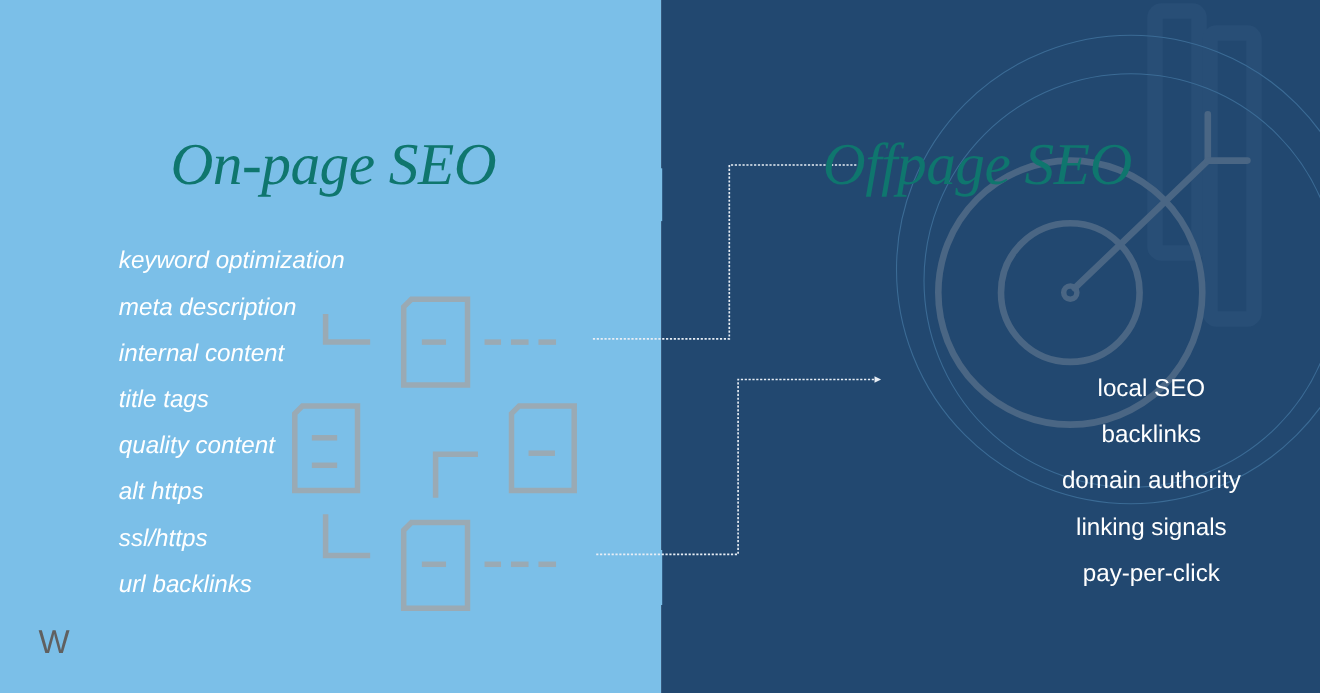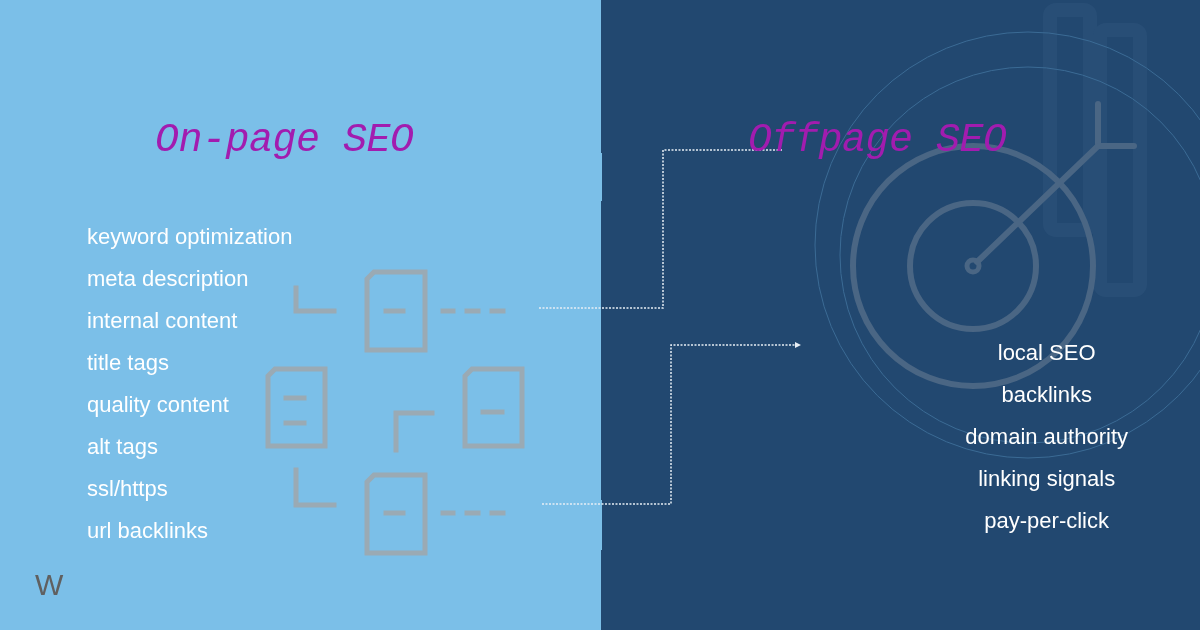--- a/index.html
+++ b/index.html
@@ -2,28 +2,28 @@
 <html><head>
   <meta charset="utf-8">
   <style>
     html, body { margin: 0; padding: 0; }
     body { width: 1200px; height: 630px; overflow: hidden; position: relative; font-family: "DejaVu Sans", sans-serif; }
     .panel { position: absolute; top: 0; height: 630px; }
     .left { left: 0; width: 601px; background: #7bbfe8; }
     .right { left: 601px; width: 599px; background: #224870; }
     .notch { position: absolute; left: 600px; width: 2px; background: #7bbfe8; }
     .title {
-      position: absolute; font-family: Liberation Mono, monospace; font-style: italic;
-      color: #a21caf; font-size: 40px; letter-spacing: -0.5px; white-space: nowrap;
+      position: absolute; font-family: Liberation Serif, serif; font-style: italic;
+      color: #0f766e; font-size: 54px; letter-spacing: -0.5px; white-space: nowrap;
     }
     .title-left { left: 155px; top: 118px; }
     .title-right { left: 748px; top: 118px; }
     .list { position: absolute; margin: 0; padding: 0; list-style: none; }
     .list li { color: #ffffff; font-family: "Liberation Sans", sans-serif; font-size: 22px; height: 42px; line-height: 42px; white-space: nowrap; }
-    .list-left { left: 87px; top: 216px; }
+    .list-left { left: 108px; top: 216px; font-style: italic; }
     .list-right { right: 72px; top: 332px; text-align: center; }
     .logo { position: absolute; left: 35px; top: 568px; color: #606060; font-family: "Liberation Sans", sans-serif; font-size: 30px; }
     svg.layer { position: absolute; left: 0; top: 0; }
   </style>
 </head>
 <body>
 
 <div class="panel left"></div>
 <div class="panel right"></div>
 <div class="notch" style="top:153px;height:48px;"></div>
@@ -77,21 +77,21 @@
 
 <div class="title title-left">On-page SEO</div>
 <div class="title title-right">Offpage SEO</div>
 
 <ul class="list list-left">
   <li>keyword optimization</li>
   <li>meta description</li>
   <li>internal content</li>
   <li>title tags</li>
   <li>quality content</li>
-  <li>alt tags</li>
+  <li>alt https</li>
   <li>ssl/https</li>
   <li>url backlinks</li>
 </ul>
 
 <ul class="list list-right">
   <li>local SEO</li>
   <li>backlinks</li>
   <li>domain authority</li>
   <li>linking signals</li>
   <li>pay-per-click</li>

